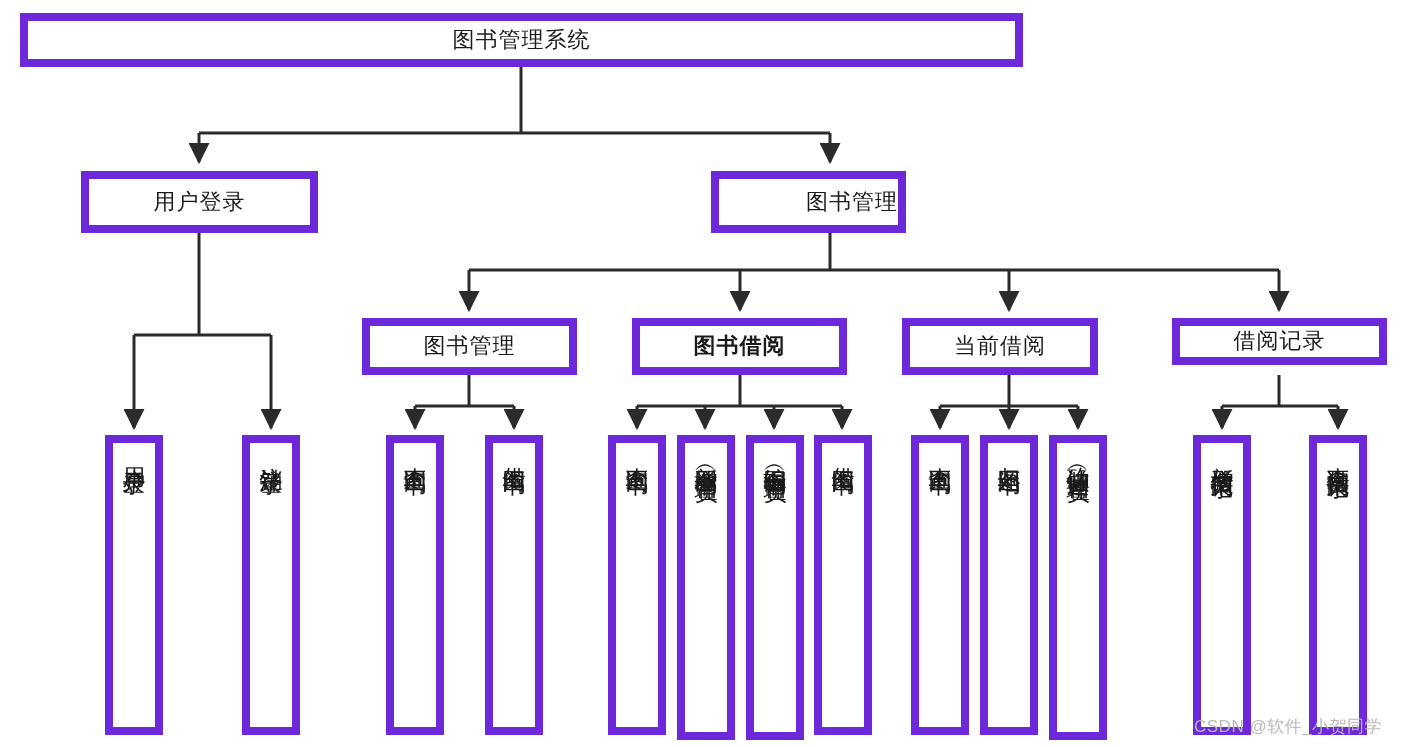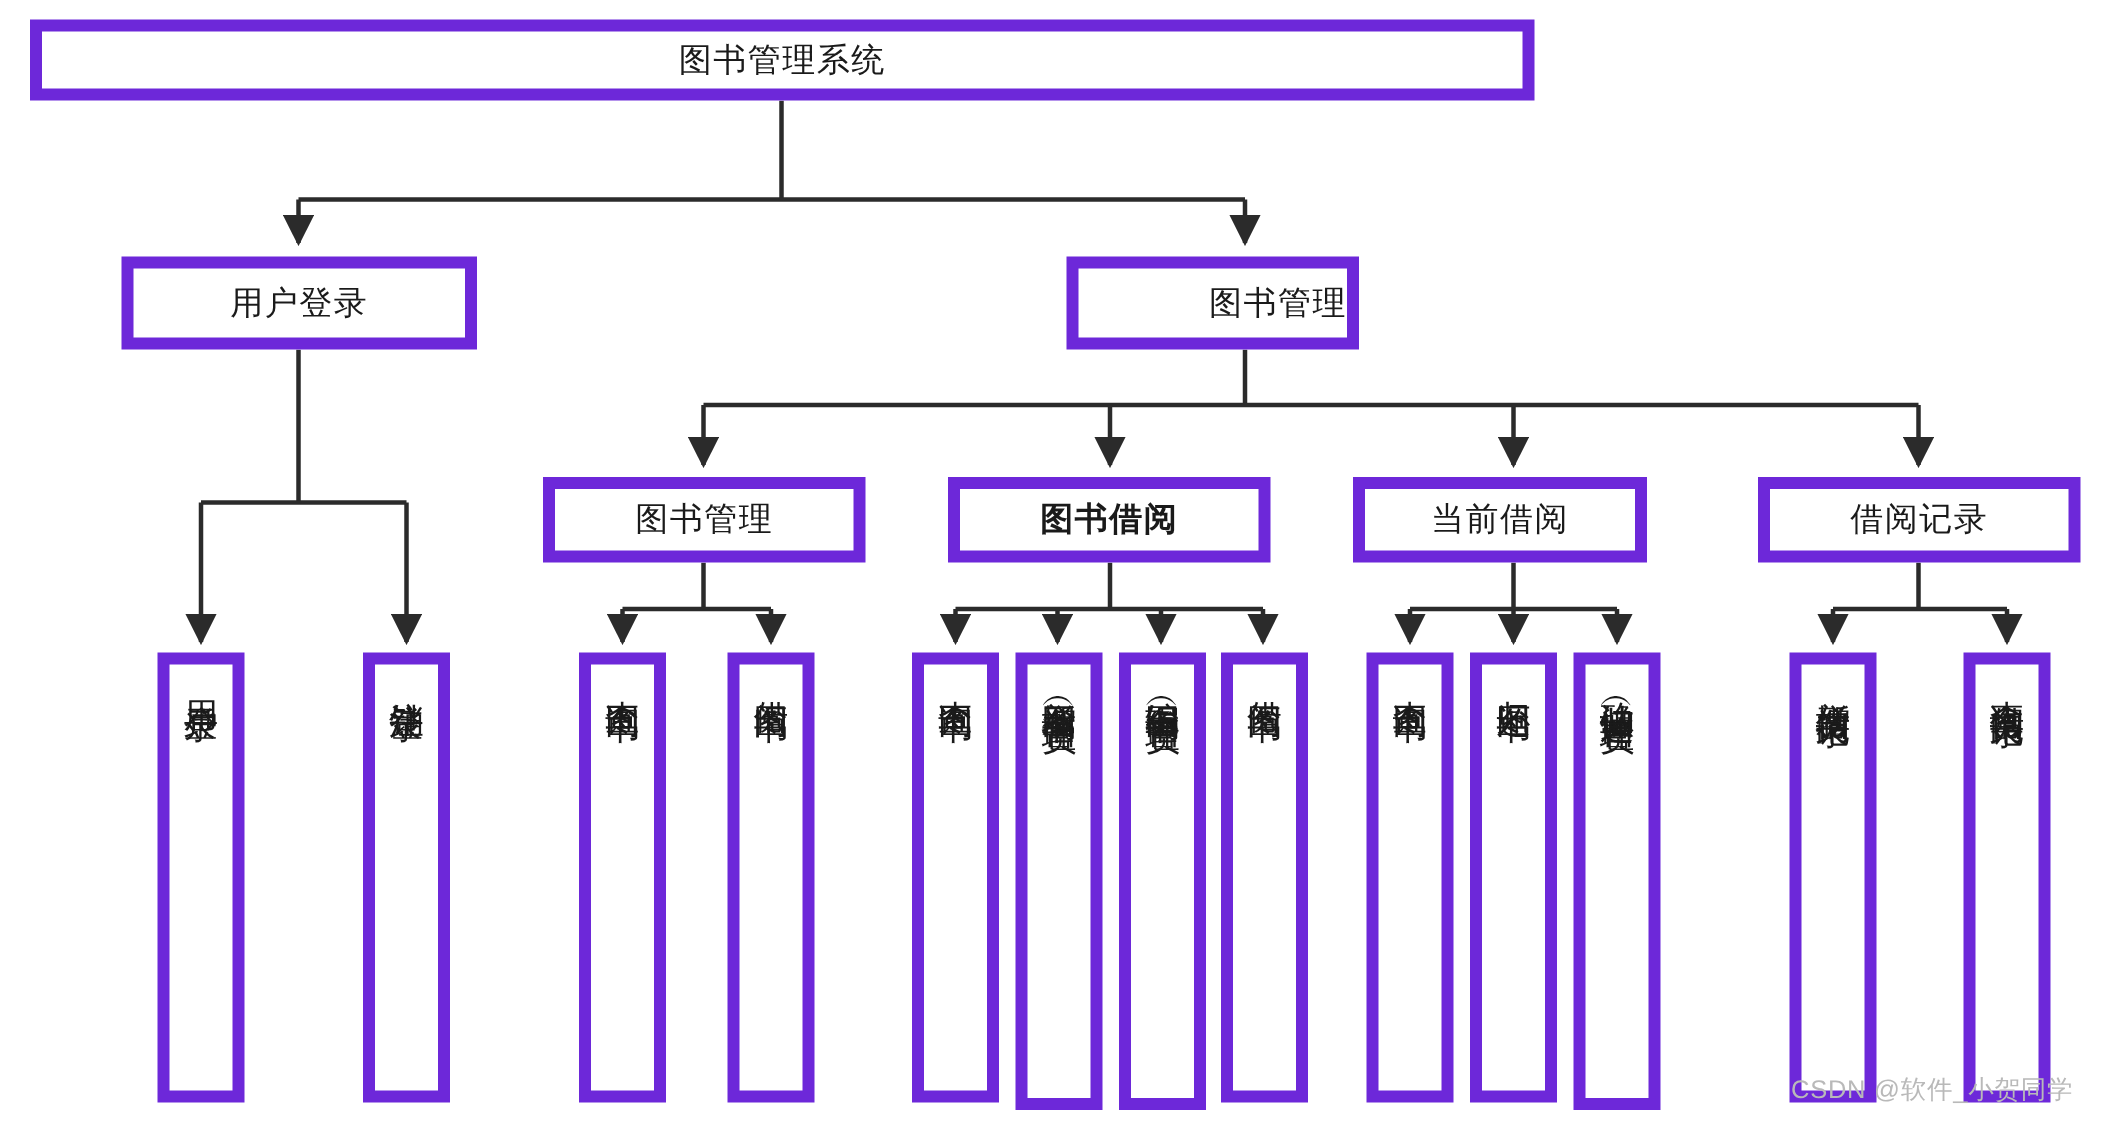--- a/index.html
+++ b/index.html
@@ -137,21 +137,21 @@
   </div>
 
   <div class="node horiz" style="left:632px; top:318px; width:215px; height:57px;font-weight:bold;">
     <span class="node-label">图书借阅</span>
   </div>
 
   <div class="node horiz" style="left:902px; top:318px; width:196px; height:57px;">
     <span class="node-label">当前借阅</span>
   </div>
 
-  <div class="node horiz" style="left:1172px; top:318px; width:215px; height:57px;">
+  <div class="node horiz" style="left:1172px; top:318px; width:215px; height:47px;">
     <span class="node-label">借阅记录</span>
   </div>
 
   <div class="node vert" style="left:105px; top:435px; width:58px; height:300px;">
     <span class="node-label">用户登录</span>
   </div>
 
   <div class="node vert" style="left:242px; top:435px; width:58px; height:300px;">
     <span class="node-label">注销登录</span>
   </div>

